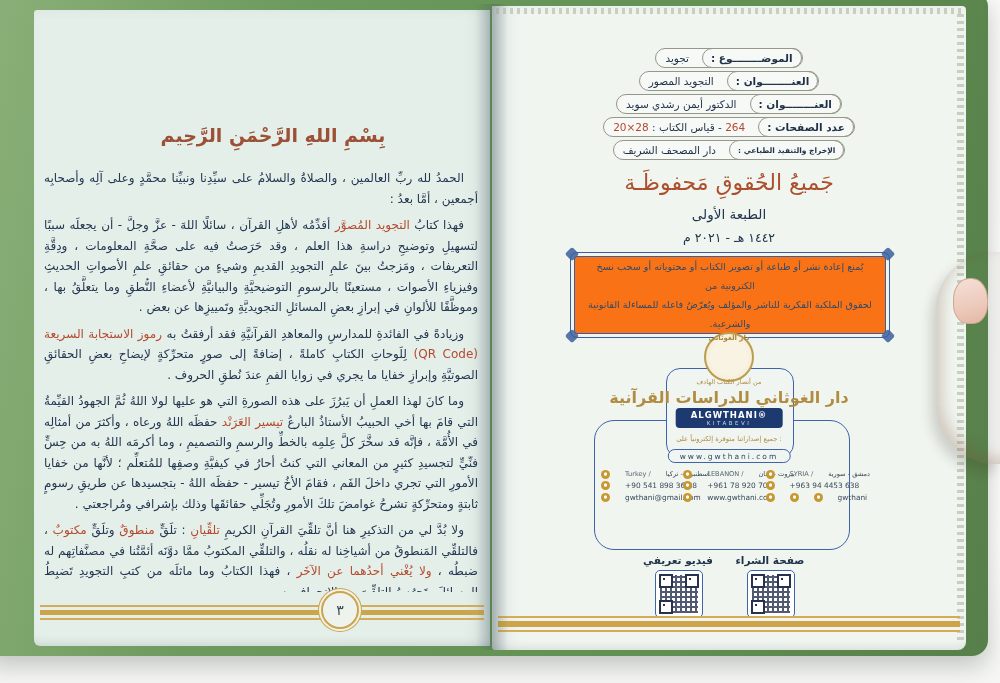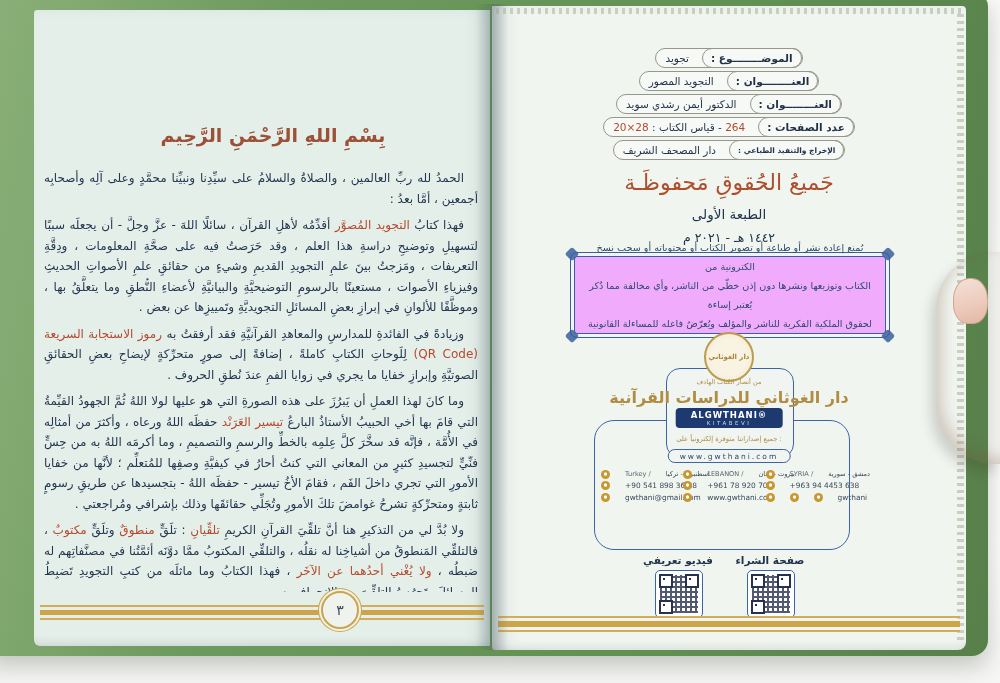--- a/index.html
+++ b/index.html
@@ -24,27 +24,27 @@
   .edge-top{position:absolute;top:2px;left:4px;right:4px;height:6px;background:repeating-linear-gradient(90deg,#c5cabb 0 3px,transparent 3px 7px);opacity:.9;}
   .edge-right{position:absolute;top:4px;bottom:10px;right:2px;width:7px;background:repeating-linear-gradient(0deg,#c5cabb 0 3px,transparent 3px 7px);opacity:.9;}
   .metawrap{position:absolute;top:42px;left:0;right:0;display:flex;flex-direction:column;align-items:center;gap:3px;}
   .pill{direction:rtl;display:flex;align-items:center;height:18px;border:1px solid #96968a;border-radius:999px;background:rgba(255,255,255,.4);font-size:10.5px;color:#1f3147;width:fit-content;}
   .pl{display:flex;align-items:center;height:18px;border:1px solid #96968a;border-radius:999px;padding:0 8px;margin:-1px 0 -1px 4px;white-space:nowrap;font-weight:bold;}
   .pl.small{font-size:7.5px;}
   .pv{padding:0 9px;white-space:nowrap;}
   .rights{position:absolute;top:164px;left:0;right:0;text-align:center;font-size:22px;font-weight:normal;color:#ad4f2d;}
   .edition{position:absolute;top:200px;left:0;right:0;text-align:center;font-size:13.5px;font-weight:normal;color:#20344d;}
   .hijri{position:absolute;top:224px;left:0;right:0;text-align:center;font-size:12.5px;font-weight:normal;color:#20344d;}
-  .crbox{position:absolute;top:250px;left:82px;width:310px;height:76px;border:1px solid #3b5f9e;border-radius:3px;box-shadow:0 0 0 3px #f0f5f0,0 0 0 4px #3b5f9e;background:#f0abfc;}
+  .crbox{position:absolute;top:250px;left:82px;width:310px;height:76px;border:1px solid #3b5f9e;border-radius:3px;box-shadow:0 0 0 3px #f0f5f0,0 0 0 4px #3b5f9e;background:#f97316;}
   .crbox .cr-inner{position:absolute;inset:0;display:flex;flex-direction:column;justify-content:center;direction:rtl;text-align:center;font-size:9.6px;line-height:19px;color:#2d4a6b;padding:0 10px;}
   .crcorner{position:absolute;width:10px;height:10px;background:#3b5f9e;transform:rotate(45deg);border-radius:2px;opacity:.85;}
   .crcorner.tl{left:-8px;top:-8px;} .crcorner.tr{right:-8px;top:-8px;}
   .crcorner.bl{left:-8px;bottom:-8px;} .crcorner.br{right:-8px;bottom:-8px;}
 
-  .emblem{position:absolute;top:326px;left:50%;transform:translateX(-50%);width:46px;height:46px;border-radius:50%;border:2px solid #bb9c50;background:radial-gradient(circle,#f8f3e2 55%,#efe5c8);z-index:4;display:flex;align-items:center;justify-content:center;text-align:center;font-size:7px;font-weight:bold;color:#a8863c;line-height:8px;}
+  .emblem{position:absolute;top:326px;left:50%;transform:translateX(-50%);width:46px;height:46px;border-radius:50%;border:2px solid #bb9c50;background:radial-gradient(circle,#f8f3e2 55%,#efe5c8);z-index:4;display:flex;align-items:flex-start;justify-content:center;text-align:center;font-size:7px;font-weight:bold;color:#a8863c;line-height:8px;}
   .emblem-cap{position:absolute;top:372px;left:0;right:0;text-align:center;font-size:6.5px;color:#b08d43;z-index:4;}
   .logobox{position:absolute;top:362px;left:174px;width:126px;height:88px;border:1.5px solid #3f63a8;border-radius:14px;background:#f0f5f1;z-index:3;}
   .gname{position:absolute;top:382px;left:0;right:0;text-align:center;font-size:16px;font-weight:bold;color:#b08d43;z-index:4;}
   .badge{position:absolute;top:402px;left:50%;transform:translateX(-50%);background:#1d3a70;border-radius:4px;padding:2px 15px;text-align:center;z-index:4;}
   .badge .b1{font-size:8.5px;font-weight:bold;color:#fff;letter-spacing:1px;white-space:nowrap;}
   .badge .b2{font-size:5.5px;color:#cfd9ee;letter-spacing:2.5px;white-space:nowrap;}
   .gnote{position:absolute;top:429px;left:0;right:0;text-align:center;font-size:6.8px;color:#b08d43;z-index:4;}
   .webpill{position:absolute;top:443px;left:50%;transform:translateX(-50%);border:1px solid #3f63a8;border-radius:999px;background:#f0f5f1;font-size:7.5px;letter-spacing:2px;color:#2d4a6b;padding:1.5px 11px;z-index:4;white-space:nowrap;}
   .contactbox{position:absolute;top:414px;left:102px;width:254px;height:128px;border:1.5px solid #3f63a8;border-radius:20px;z-index:2;}
   .contacts{position:absolute;top:46px;left:6px;right:6px;display:flex;justify-content:space-between;}
@@ -122,21 +122,20 @@
     <div class="edition">الطبعة الأولى</div>
     <div class="hijri">١٤٤٢ هـ - ٢٠٢١ م</div>
 
     <div class="crbox">
       <span class="crcorner tl"></span>
       <span class="crcorner tr"></span>
       <span class="crcorner bl"></span>
       <span class="crcorner br"></span>
       <div class="cr-inner" id="cr-lines">
           <div>يُمنع إعادة نشر أو طباعة أو تصوير الكتاب أو محتوياته أو سحب نسخ الكترونية من</div>
-          <div>الكتاب وتوزيعها ونشرها دون إذن خطّي من الناشر، وأي مخالفة مما ذُكر يُعتبر إساءة</div>
           <div>لحقوق الملكية الفكرية للناشر والمؤلف ويُعرّضُ فاعله للمساءلة القانونية والشرعية.</div>
         </div>
     </div>
 
     <div class="emblem">
       <span>دار الغوثاني</span>
     </div>
     <div class="emblem-cap">من أنصار الكتاب الهادف</div>
     <div class="logobox"></div>
     <div class="gname">دار الغوثاني للدراسات القرآنية</div>

